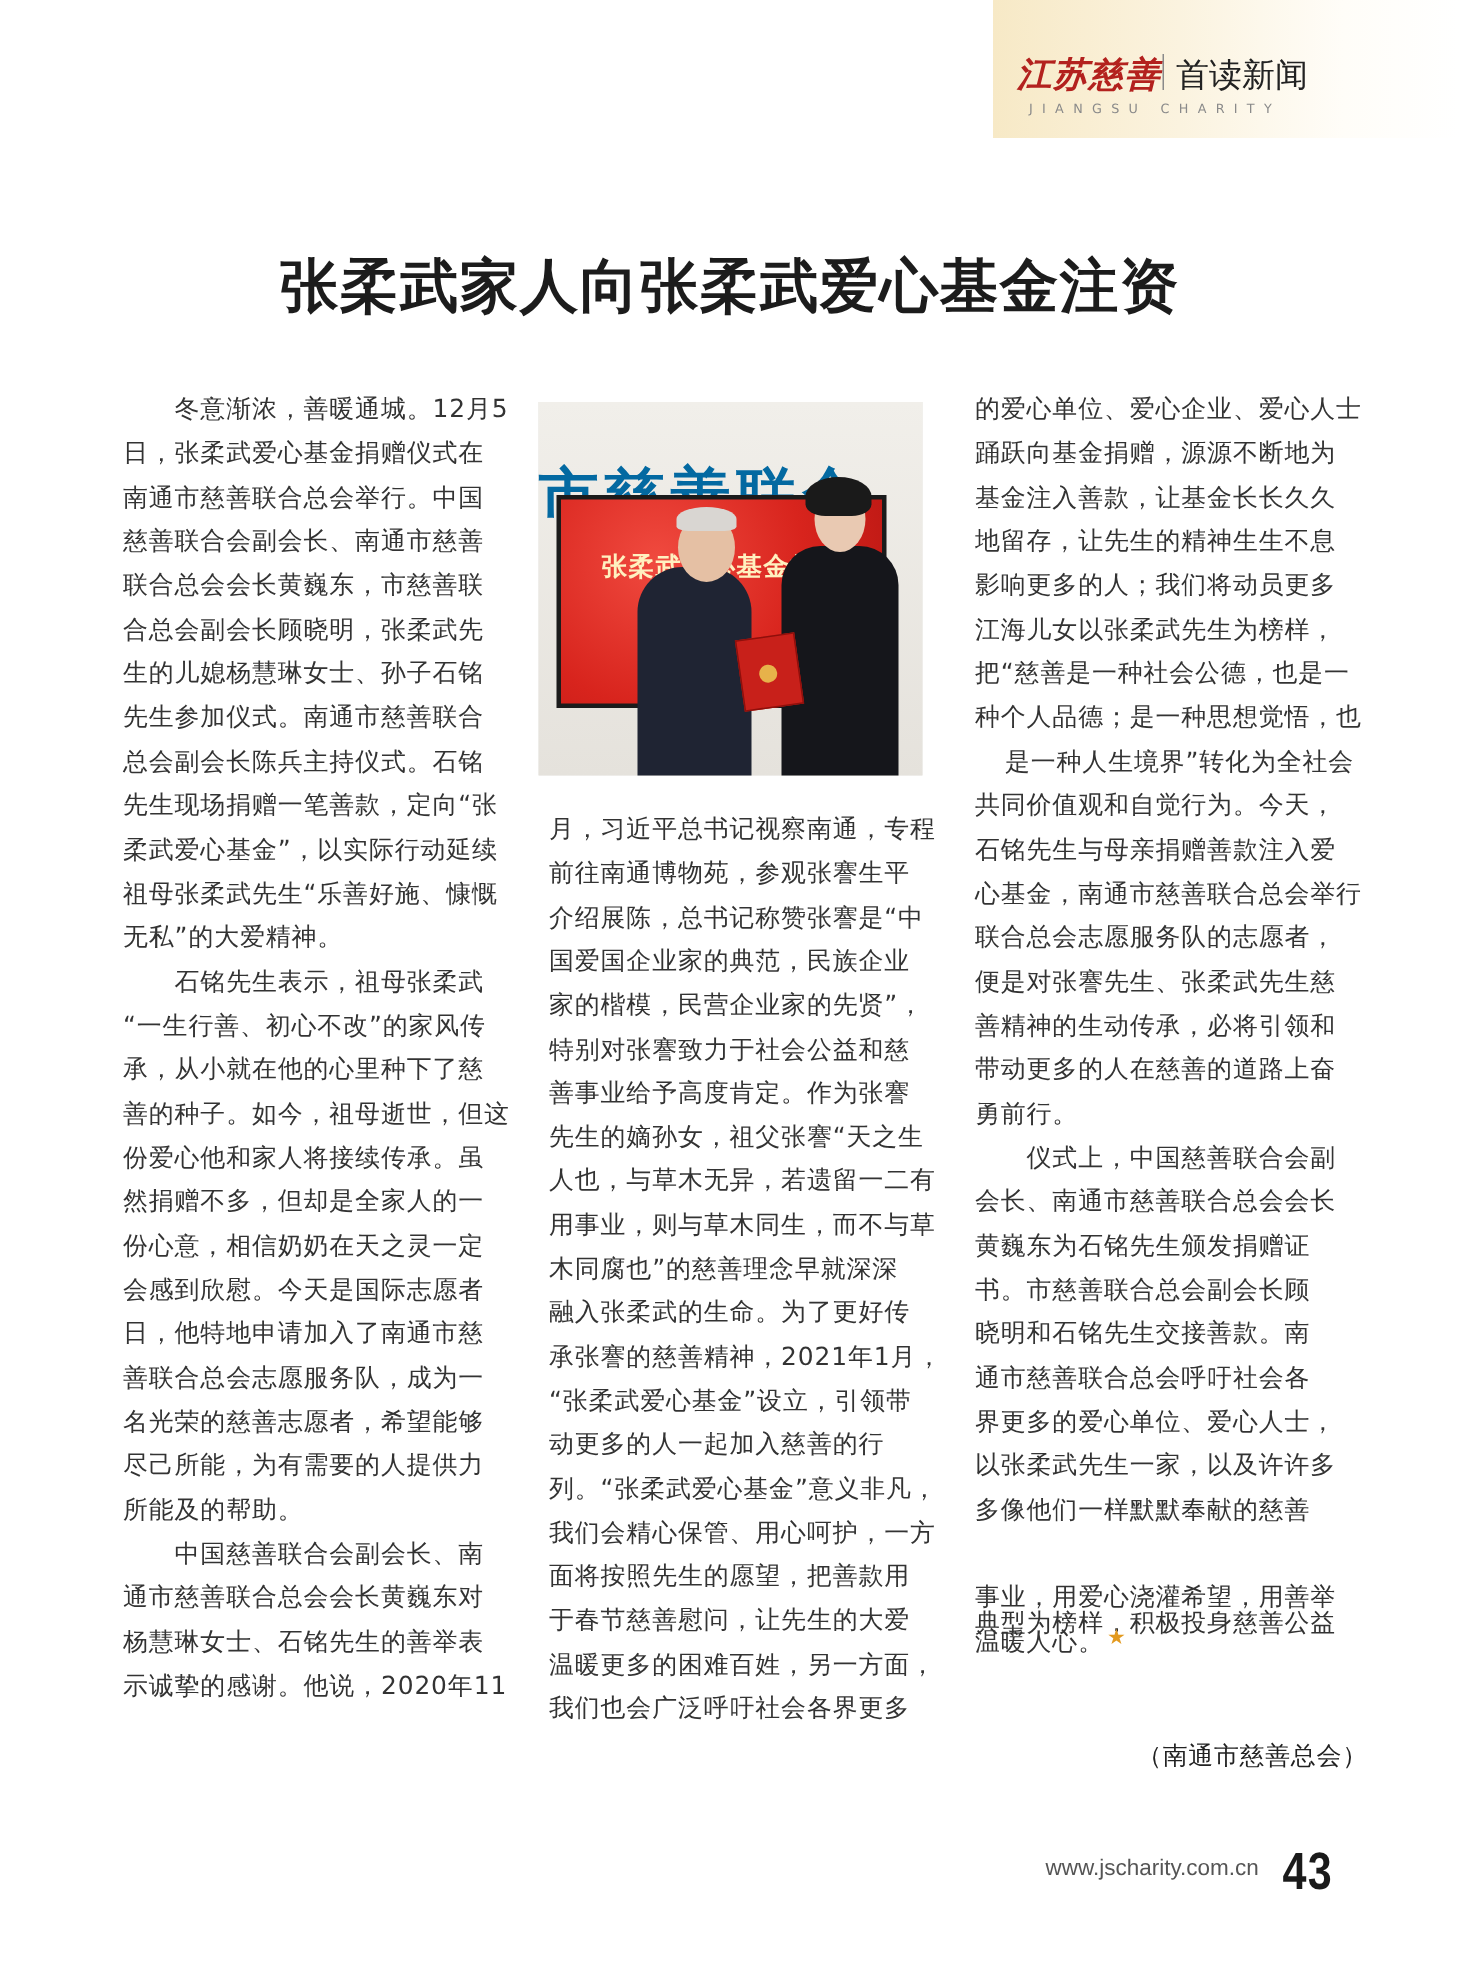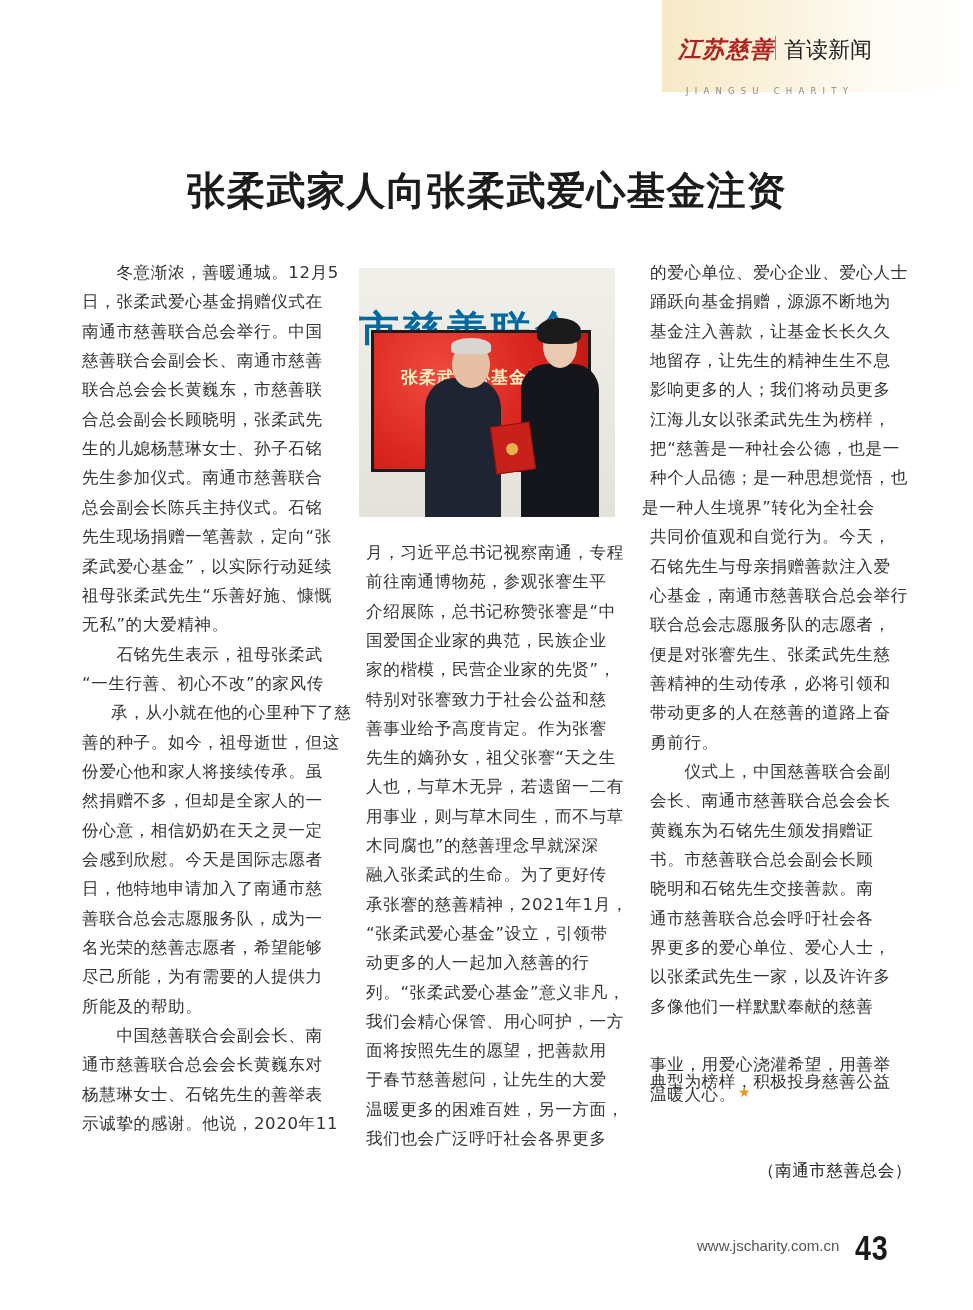--- a/index.html
+++ b/index.html
@@ -4,21 +4,21 @@
 <style>
   html, body { margin:0; padding:0; background:#ffffff; }
   body { width:973px; height:1310px; position:relative; overflow:hidden;
          font-family:"DejaVu Sans", "Liberation Sans", sans-serif; color:#2b2b2b; }
   .header-band { position:absolute; left:662px; top:0; width:311px; height:92px;
     background:linear-gradient(90deg,#f7e9c6 0%,#fbf3df 40%,#fffdf8 75%,#ffffff 100%); }
   .brand { position:absolute; left:678px; top:34px; font-family:"DejaVu Serif", serif;
     font-size:23px; color:#b3211e; font-style:italic; font-weight:bold; letter-spacing:1px; }
   .brand-divider { position:absolute; left:775px; top:36px; width:1px; height:24px; background:#8a8a8a; }
   .section-title { position:absolute; left:784px; top:35px; font-size:22px; color:#222; }
-  .brand-en { position:absolute; left:686px; top:68px; font-size:8.5px; letter-spacing:6.2px; color:#8a8a8a;margin-top:18px; }
+  .brand-en { position:absolute; left:686px; top:68px; font-size:8.5px; letter-spacing:6.2px; color:#8a8a8a; }
   .title { position:absolute; left:0; width:973px; top:164px; text-align:center;
     font-size:39px; font-weight:bold; color:#1c1c1c; letter-spacing:1px; }
   .col { position:absolute; top:0; }
   .line { position:absolute; white-space:nowrap; font-size:16.6px; color:#333; letter-spacing:0.6px; }
   .photo { position:absolute; left:359px; top:268px; width:256px; height:249px; overflow:hidden;
     background:#e4e1dc; }
   .photo .wall { position:absolute; left:0; top:0; width:100%; height:100%; background:linear-gradient(180deg,#f1efea 0%,#e5e2dc 100%); }
   .photo .banner-text { position:absolute; left:0; top:35px; font-size:40px; font-weight:bold; color:#0369a1; font-family:"DejaVu Serif",serif; letter-spacing:4px; }
   .photo .screen { position:absolute; left:12px; top:62px; width:220px; height:142px; background:#1b1b1b; }
   .photo .screen-inner { position:absolute; left:3px; top:3px; right:3px; bottom:3px;
@@ -75,21 +75,21 @@
     <div class="line" style="left: 82px; top: 408.75px;">合总会副会长顾晓明，张柔武先</div>
     <div class="line" style="left: 82px; top: 438.1px;">生的儿媳杨慧琳女士、孙子石铭</div>
     <div class="line" style="left: 82px; top: 467.45px;">先生参加仪式。南通市慈善联合</div>
     <div class="line" style="left: 82px; top: 496.8px;">总会副会长陈兵主持仪式。石铭</div>
     <div class="line" style="left: 82px; top: 526.15px;">先生现场捐赠一笔善款，定向“张</div>
     <div class="line" style="left: 82px; top: 555.5px;">柔武爱心基金”，以实际行动延续</div>
     <div class="line" style="left: 82px; top: 584.85px;">祖母张柔武先生“乐善好施、慷慨</div>
     <div class="line" style="left: 82px; top: 614.2px;">无私”的大爱精神。</div>
     <div class="line" style="left: 82px; top: 643.55px;">　　石铭先生表示，祖母张柔武</div>
     <div class="line" style="left: 82px; top: 672.9px;">“一生行善、初心不改”的家风传</div>
-    <div class="line" style="left: 82px; top: 702.25px; margin-left: 29px;">承，从小就在他的心里种下了慈</div>
+    <div class="line" style="left: 82px; top: 702.25px;">承，从小就在他的心里种下了慈</div>
     <div class="line" style="left: 82px; top: 731.6px;">善的种子。如今，祖母逝世，但这</div>
     <div class="line" style="left: 82px; top: 760.95px;">份爱心他和家人将接续传承。虽</div>
     <div class="line" style="left: 82px; top: 790.3px;">然捐赠不多，但却是全家人的一</div>
     <div class="line" style="left: 82px; top: 819.65px;">份心意，相信奶奶在天之灵一定</div>
     <div class="line" style="left: 82px; top: 849px;">会感到欣慰。今天是国际志愿者</div>
     <div class="line" style="left: 82px; top: 878.35px;">日，他特地申请加入了南通市慈</div>
     <div class="line" style="left: 82px; top: 907.7px;">善联合总会志愿服务队，成为一</div>
     <div class="line" style="left: 82px; top: 937.05px;">名光荣的慈善志愿者，希望能够</div>
     <div class="line" style="left: 82px; top: 966.4px;">尽己所能，为有需要的人提供力</div>
     <div class="line" style="left: 82px; top: 995.75px;">所能及的帮助。</div>
@@ -123,21 +123,21 @@
   </div>
 <div id="col2" class="col">
     <div class="line" style="left: 650px; top: 262px;">的爱心单位、爱心企业、爱心人士</div>
     <div class="line" style="left: 650px; top: 291.35px;">踊跃向基金捐赠，源源不断地为</div>
     <div class="line" style="left: 650px; top: 320.7px;">基金注入善款，让基金长长久久</div>
     <div class="line" style="left: 650px; top: 350.05px;">地留存，让先生的精神生生不息</div>
     <div class="line" style="left: 650px; top: 379.4px;">影响更多的人；我们将动员更多</div>
     <div class="line" style="left: 650px; top: 408.75px;">江海儿女以张柔武先生为榜样，</div>
     <div class="line" style="left: 650px; top: 438.1px;">把“慈善是一种社会公德，也是一</div>
     <div class="line" style="left: 650px; top: 467.45px;">种个人品德；是一种思想觉悟，也</div>
-    <div class="line" style="left: 642px; top: 496.8px;">是一种人生境界”转化为全社会</div>
+    <div class="line" style="left: 670px; top: 496.8px;">是一种人生境界”转化为全社会</div>
     <div class="line" style="left: 650px; top: 526.15px;">共同价值观和自觉行为。今天，</div>
     <div class="line" style="left: 650px; top: 555.5px;">石铭先生与母亲捐赠善款注入爱</div>
     <div class="line" style="left: 650px; top: 584.85px;">心基金，南通市慈善联合总会举行</div>
     <div class="line" style="left: 650px; top: 614.2px;">联合总会志愿服务队的志愿者，</div>
     <div class="line" style="left: 650px; top: 643.55px;">便是对张謇先生、张柔武先生慈</div>
     <div class="line" style="left: 650px; top: 672.9px;">善精神的生动传承，必将引领和</div>
     <div class="line" style="left: 650px; top: 702.25px;">带动更多的人在慈善的道路上奋</div>
     <div class="line" style="left: 650px; top: 731.6px;">勇前行。</div>
     <div class="line" style="left: 650px; top: 760.95px;">　　仪式上，中国慈善联合会副</div>
     <div class="line" style="left: 650px; top: 790.3px;">会长、南通市慈善联合总会会长</div>

